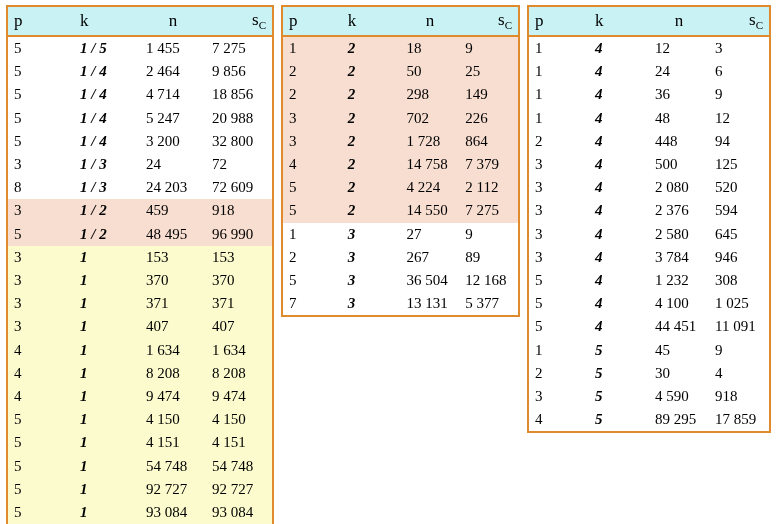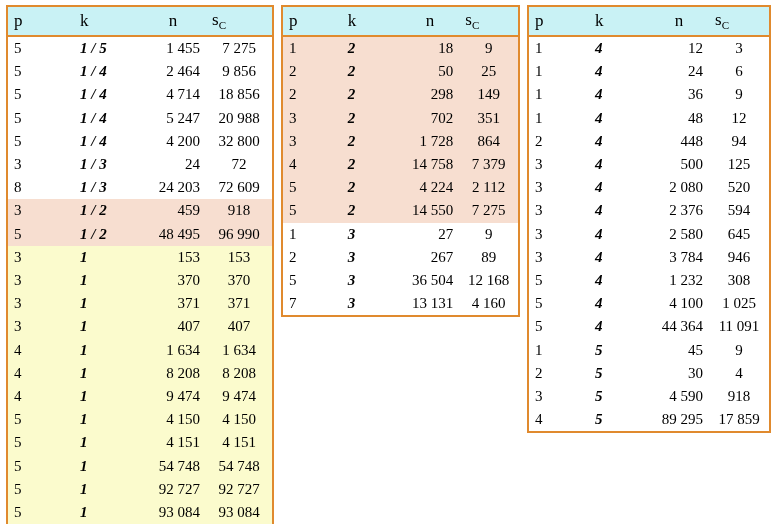--- a/index.html
+++ b/index.html
@@ -39,34 +39,34 @@
     font-size: 17px;
     font-weight: normal;
     color: #000;
     height: 28px;
     padding: 0 6px;
     border-bottom: 2px solid #e08a2e;
   }
   th.c-p { text-align: left; }
   th.c-k { text-align: left; }
   th.c-n { text-align: center; }
-  th.c-s { text-align: left; }
+  th.c-s { text-align: right; }
 
   tbody td {
     font-size: 15px;
     color: #000;
     height: 23.2px;
     line-height: 23.2px;
     padding: 0 6px;
     white-space: nowrap;
   }
   td.c-p { text-align: left; width: 13%; }
   td.c-k { text-align: left; width: 20%; font-style: italic; font-weight: bold; font-family: Liberation Serif, serif; }
-  td.c-n { text-align: right; width: 33%; }
-  td.c-s { text-align: center; width: 34%; }
+  td.c-n { width: 33%; }
+  td.c-s { text-align: left; width: 34%; }
 
   
   tr.tint-none td { background: #ffffff; }
   tr.tint-peach td { background: #f7ded0; }
   tr.tint-yellow td { background: #fbfbcd; }
 
   
   tr.bold td.c-n, tr.bold td.c-s { font-weight: normal; }
 
   
@@ -108,21 +108,21 @@
           </tr>
           <tr class="tint-none">
             <td class="c-p">5</td>
             <td class="c-k">1 / 4</td>
             <td class="c-n">5 247</td>
             <td class="c-s">20 988</td>
           </tr>
           <tr class="tint-none">
             <td class="c-p">5</td>
             <td class="c-k">1 / 4</td>
-            <td class="c-n">4 200</td>
+            <td class="c-n">3 200</td>
             <td class="c-s">32 800</td>
           </tr>
           <tr class="tint-none">
             <td class="c-p">3</td>
             <td class="c-k">1 / 3</td>
             <td class="c-n">24</td>
             <td class="c-s">72</td>
           </tr>
           <tr class="tint-none">
             <td class="c-p">8</td>
@@ -244,21 +244,21 @@
           <tr class="tint-peach">
             <td class="c-p">2</td>
             <td class="c-k">2</td>
             <td class="c-n">298</td>
             <td class="c-s">149</td>
           </tr>
           <tr class="tint-peach">
             <td class="c-p">3</td>
             <td class="c-k">2</td>
             <td class="c-n">702</td>
-            <td class="c-s">351</td>
+            <td class="c-s">226</td>
           </tr>
           <tr class="tint-peach">
             <td class="c-p">3</td>
             <td class="c-k">2</td>
             <td class="c-n">1 728</td>
             <td class="c-s">864</td>
           </tr>
           <tr class="tint-peach">
             <td class="c-p">4</td>
             <td class="c-k">2</td>
@@ -292,21 +292,21 @@
           <tr class="tint-none">
             <td class="c-p">5</td>
             <td class="c-k">3</td>
             <td class="c-n">36 504</td>
             <td class="c-s">12 168</td>
           </tr>
           <tr class="tint-none">
             <td class="c-p">7</td>
             <td class="c-k">3</td>
             <td class="c-n">13 131</td>
-            <td class="c-s">4 160</td>
+            <td class="c-s">5 377</td>
           </tr>
         </tbody>
     </table>
   </div>
 
   <div class="table-wrap" id="table-3">
     <table>
       <thead>
         <tr>
           <th class="c-p">p</th>
@@ -384,21 +384,21 @@
           </tr>
           <tr class="tint-none">
             <td class="c-p">5</td>
             <td class="c-k">4</td>
             <td class="c-n">4 100</td>
             <td class="c-s">1 025</td>
           </tr>
           <tr class="tint-none">
             <td class="c-p">5</td>
             <td class="c-k">4</td>
-            <td class="c-n">44 364</td>
+            <td class="c-n">44 451</td>
             <td class="c-s">11 091</td>
           </tr>
           <tr class="tint-none">
             <td class="c-p">1</td>
             <td class="c-k">5</td>
             <td class="c-n">45</td>
             <td class="c-s">9</td>
           </tr>
           <tr class="tint-none">
             <td class="c-p">2</td>

